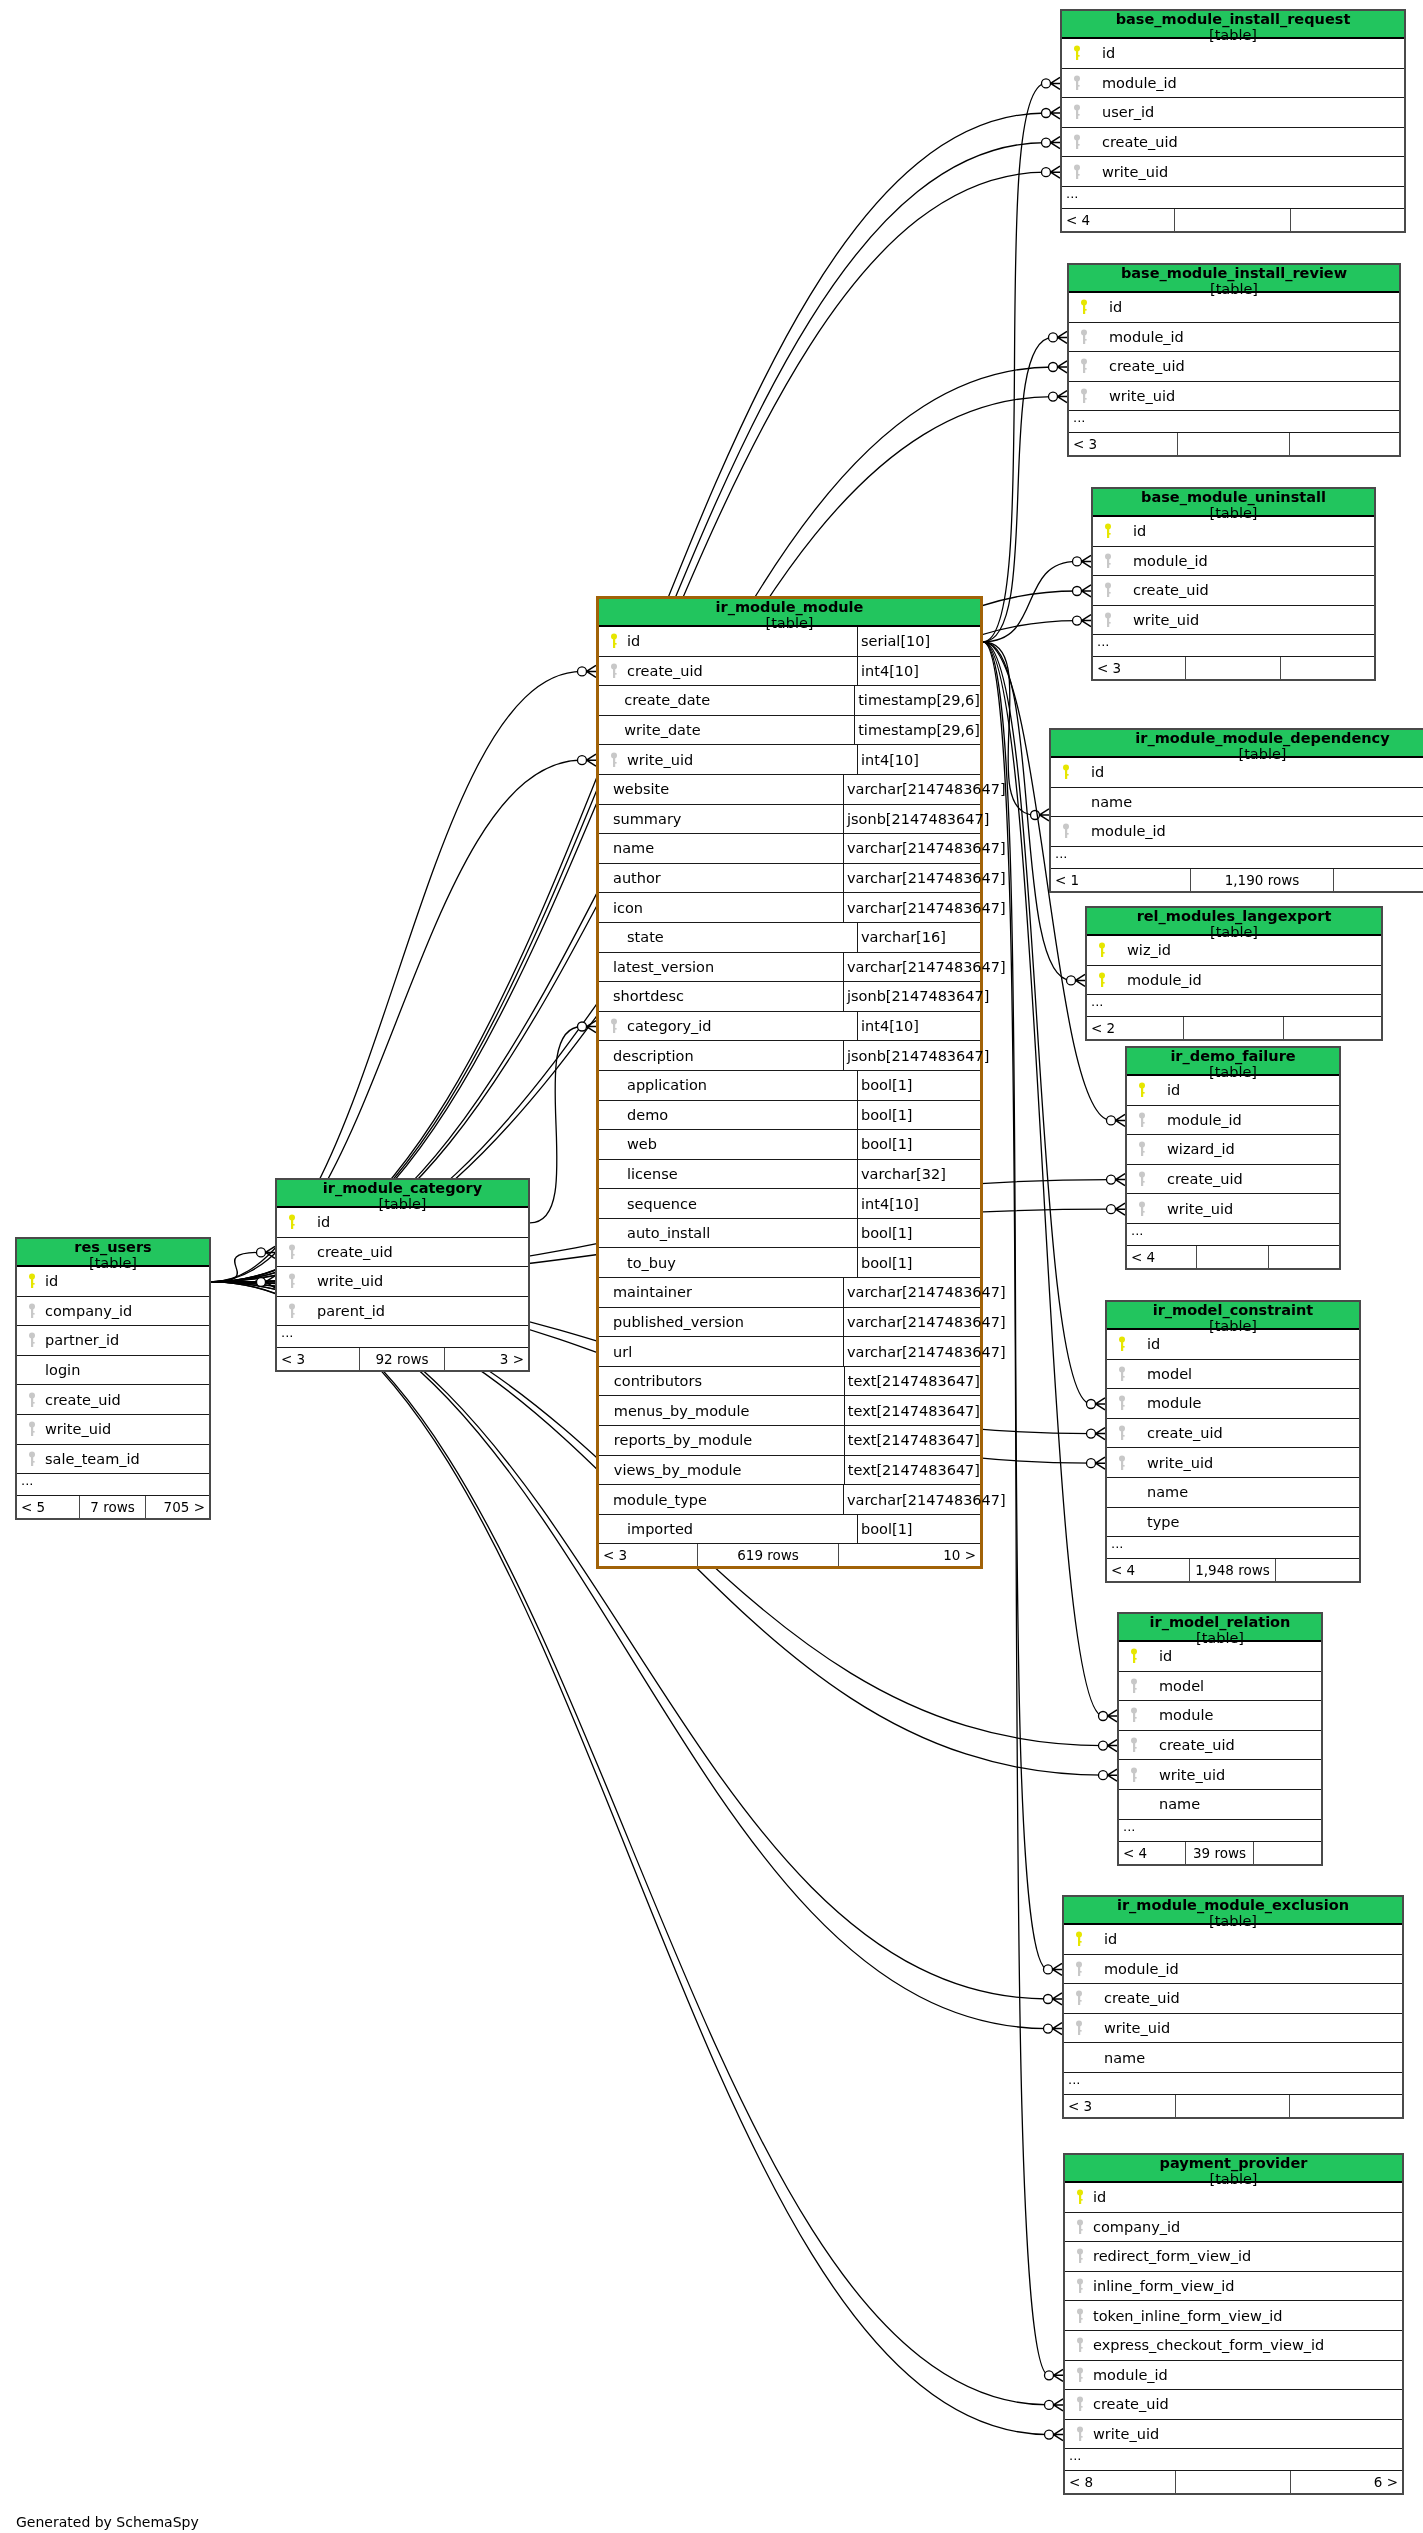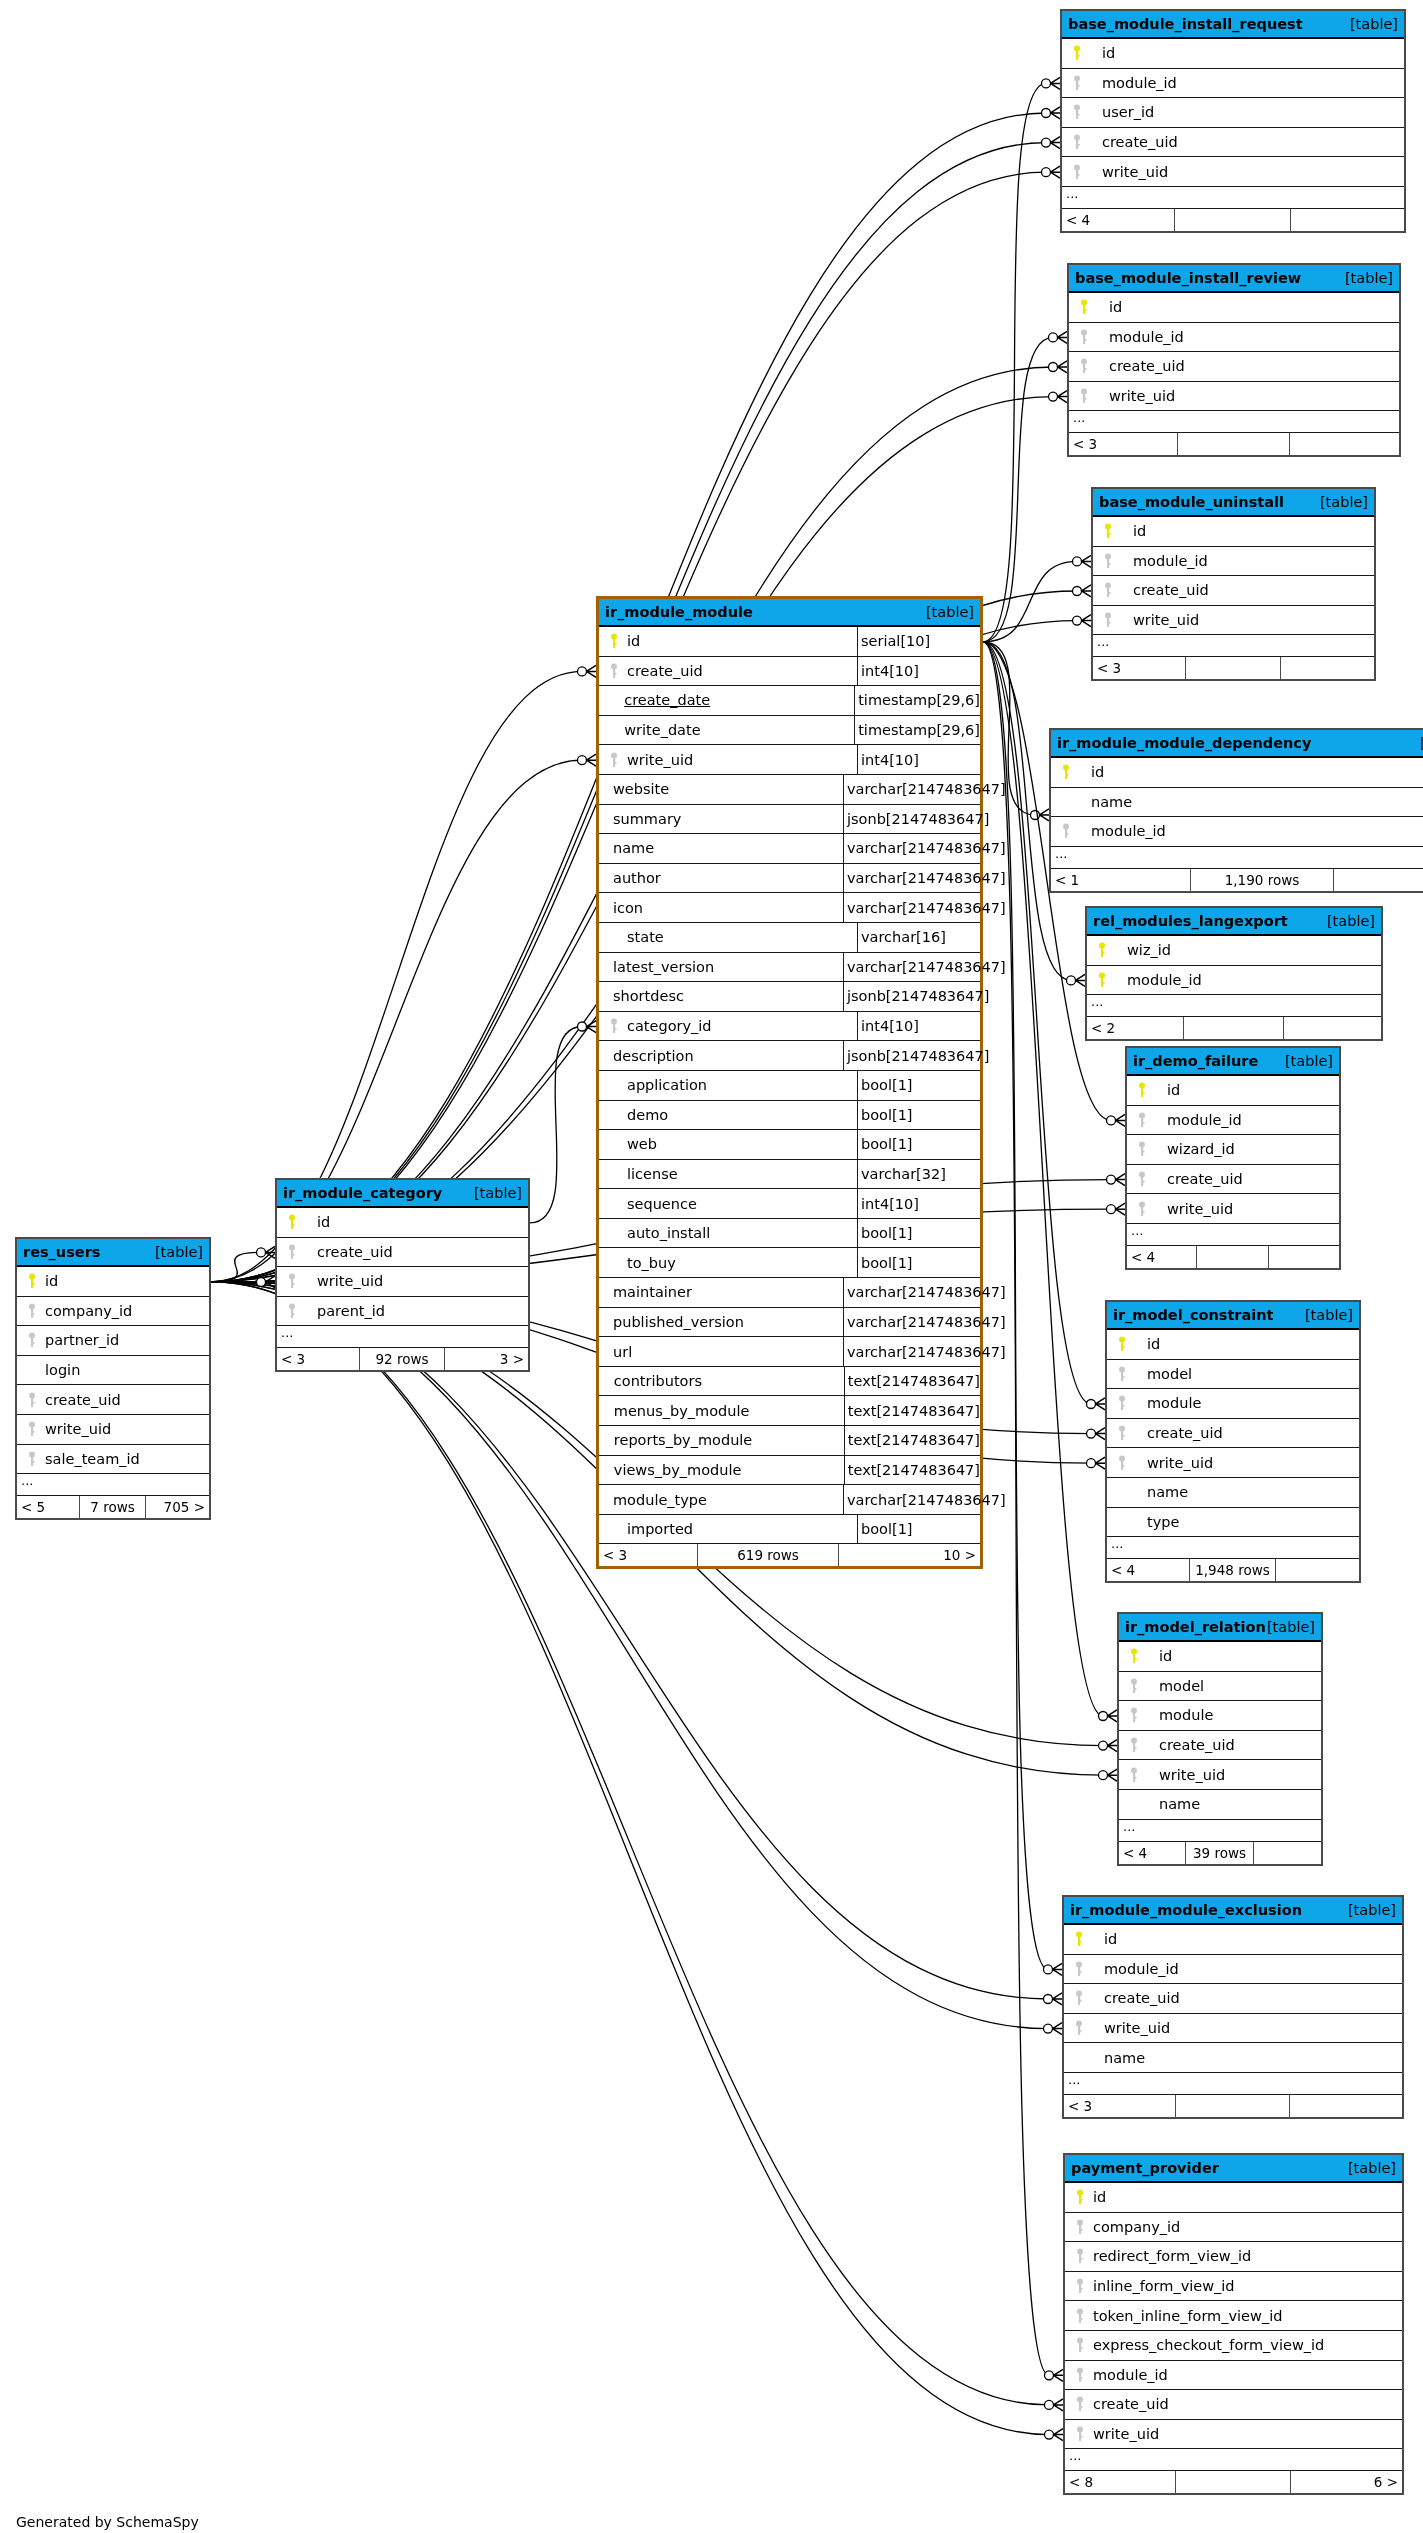--- a/index.html
+++ b/index.html
@@ -1,22 +1,22 @@
 <!DOCTYPE html>
 <html><head>
 <meta charset="utf-8">
 <style>
   html, body { margin:0; padding:0; background:#ffffff; }
   body { width:1423px; height:2533px; position:relative; overflow:hidden;
          font-family:"DejaVu Sans", sans-serif; color:#000; }
   #edges { position:absolute; left:0; top:0; width:1423px; height:2533px; pointer-events:none; }
   .tbl { position:absolute; border:2px solid #4a4a4a; background:#fff; font-size:14.5px; box-sizing:border-box; }
   .tbl.focus { border:3px solid #a16207; }
-  .tbl .hdr { height:28px; background:#0ea5e9; border-bottom:2px solid #000; display:flex; align-items:center;
-              justify-content:space-between; padding:0 6px; box-sizing:border-box; }
+  .tbl .hdr { height:28px; background:#22c55e; border-bottom:2px solid #000; display:flex; align-items:center;
+              justify-content:space-between; padding:0 6px; box-sizing:border-box;flex-direction:column; }
   .tbl .hdr .name { font-weight:bold; font-size:14.5px; white-space:nowrap; }
   .tbl .hdr .kind { font-size:14.5px; white-space:nowrap; }
   .tbl .row { height:29.6px; border-bottom:1.6px solid #1a1a1a; display:flex; align-items:center; box-sizing:border-box; }
   .tbl .row .key { width:14px; margin-left:8px; margin-right:0; display:inline-flex; justify-content:center; }
   .tbl .row .col { white-space:nowrap; }
   .tbl.wide .row .col { margin-left:18px; }
   .tbl.tight .row .col { margin-left:6px; }
   .tbl .row .typ { border-left:1.6px solid #1a1a1a; height:100%; display:flex; align-items:center; padding-left:3px; box-sizing:border-box; white-space:nowrap;margin-left:29px; }
   .tbl .ell { height:22px; border-bottom:1.6px solid #1a1a1a; padding-left:4px; font-size:13px; line-height:14px; box-sizing:border-box; }
   .tbl .foot { height:22px; display:flex; font-size:13.5px; box-sizing:border-box; }
@@ -278,21 +278,21 @@
           <circle cx="4" cy="3.5" r="3" fill="#c8c8c8"></circle>
           <rect x="3" y="5" width="2.2" height="10" fill="#c8c8c8"></rect>
           <rect x="5" y="10" width="1.6" height="1.6" fill="#c8c8c8"></rect>
         </svg>
       </span>
       <span class="col" style="width:201px;flex:none;">create_uid</span>
       <span class="typ" style="flex:1;">int4[10]</span>
     </div>
     <div class="row">
       <span class="key"></span>
-      <span class="col" style="width:201px;flex:none;text-decoration:underline;">create_date</span>
+      <span class="col" style="width:201px;flex:none;">create_date</span>
       <span class="typ" style="flex:1;">timestamp[29,6]</span>
     </div>
     <div class="row">
       <span class="key"></span>
       <span class="col" style="width:201px;flex:none;">write_date</span>
       <span class="typ" style="flex:1;">timestamp[29,6]</span>
     </div>
     <div class="row">
       <span class="key">
         <svg class="keyicon" viewBox="0 0 8 16">

